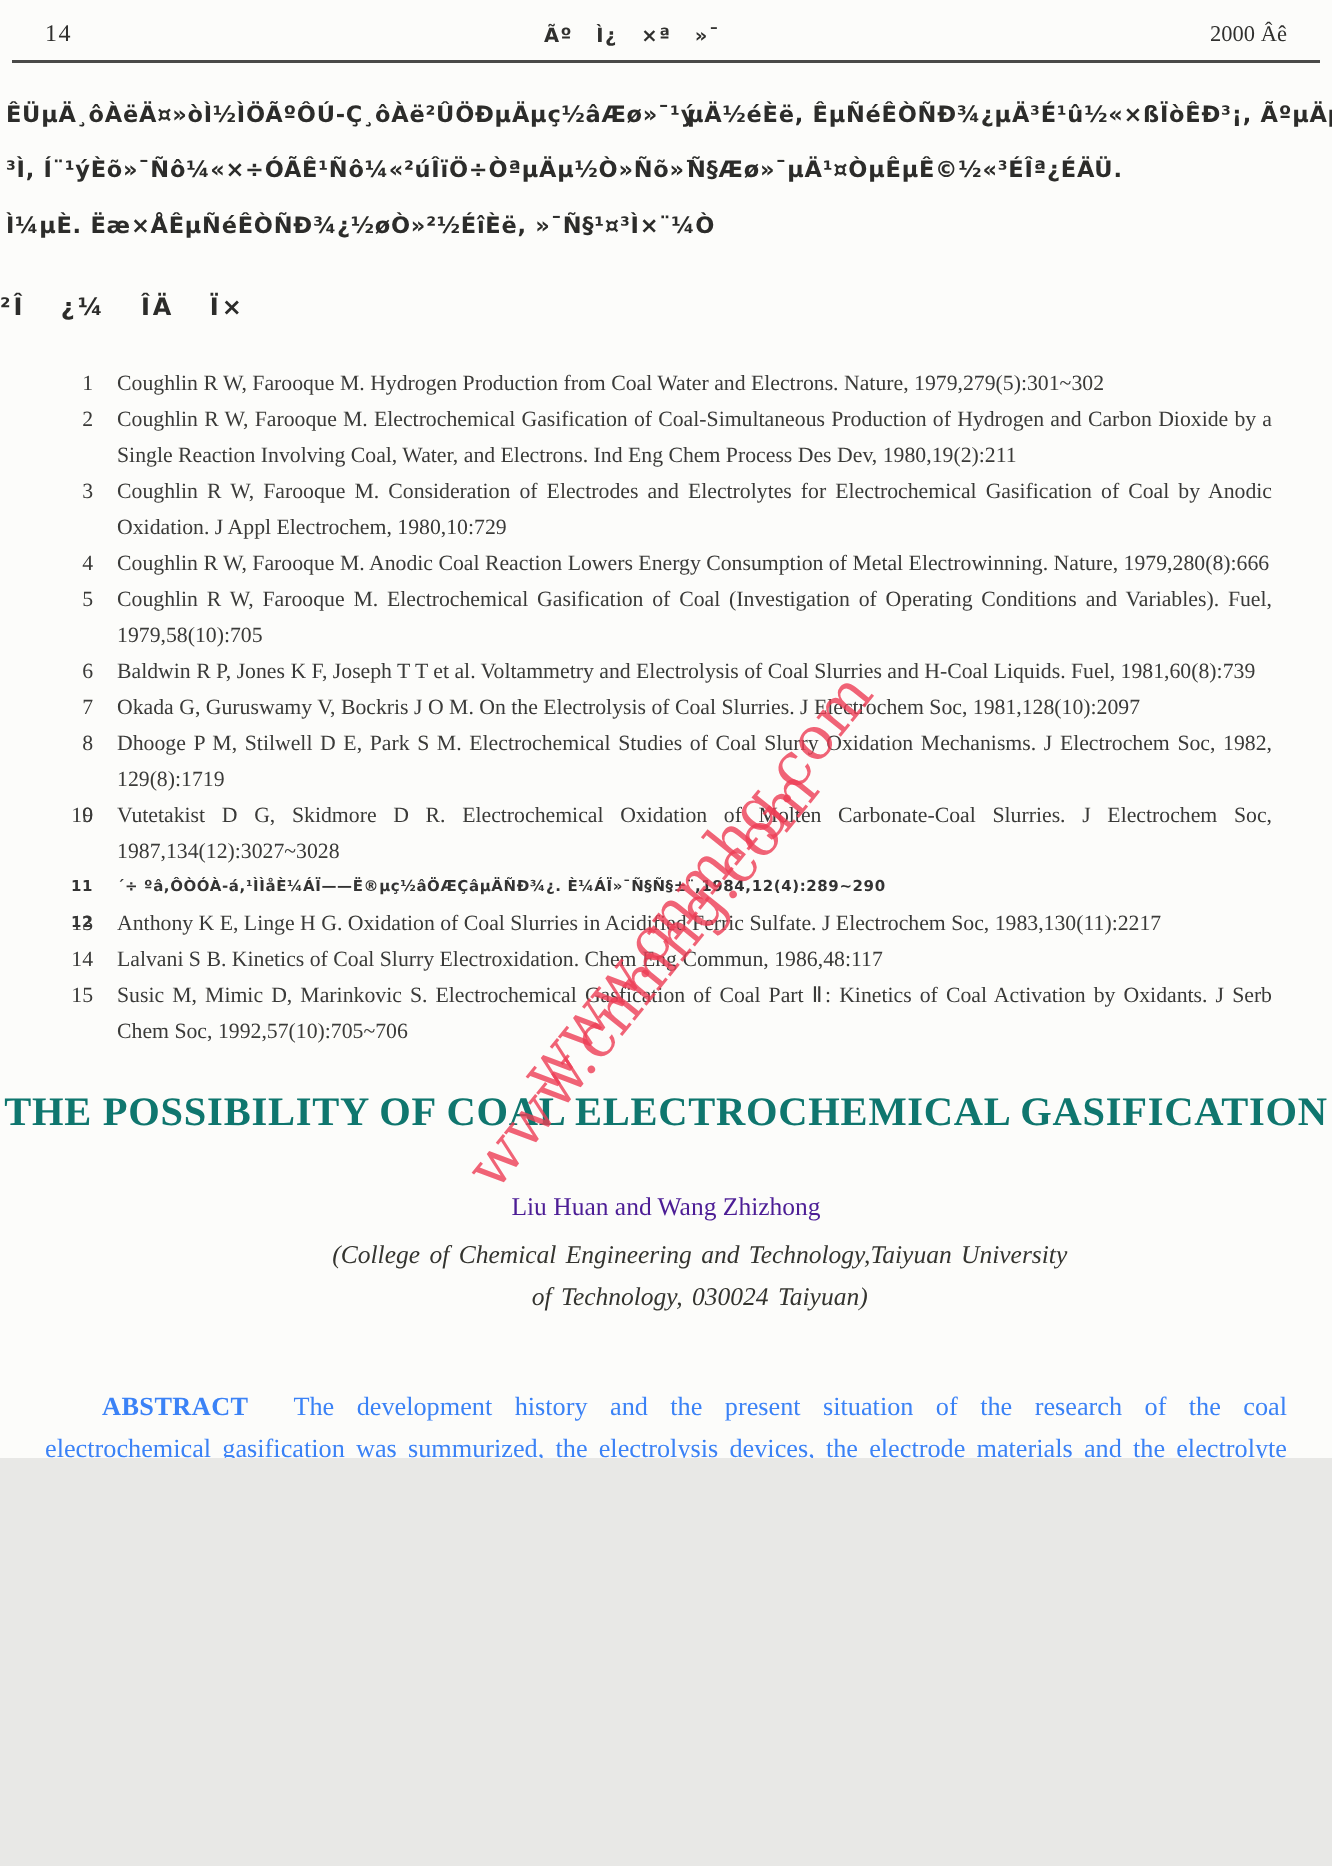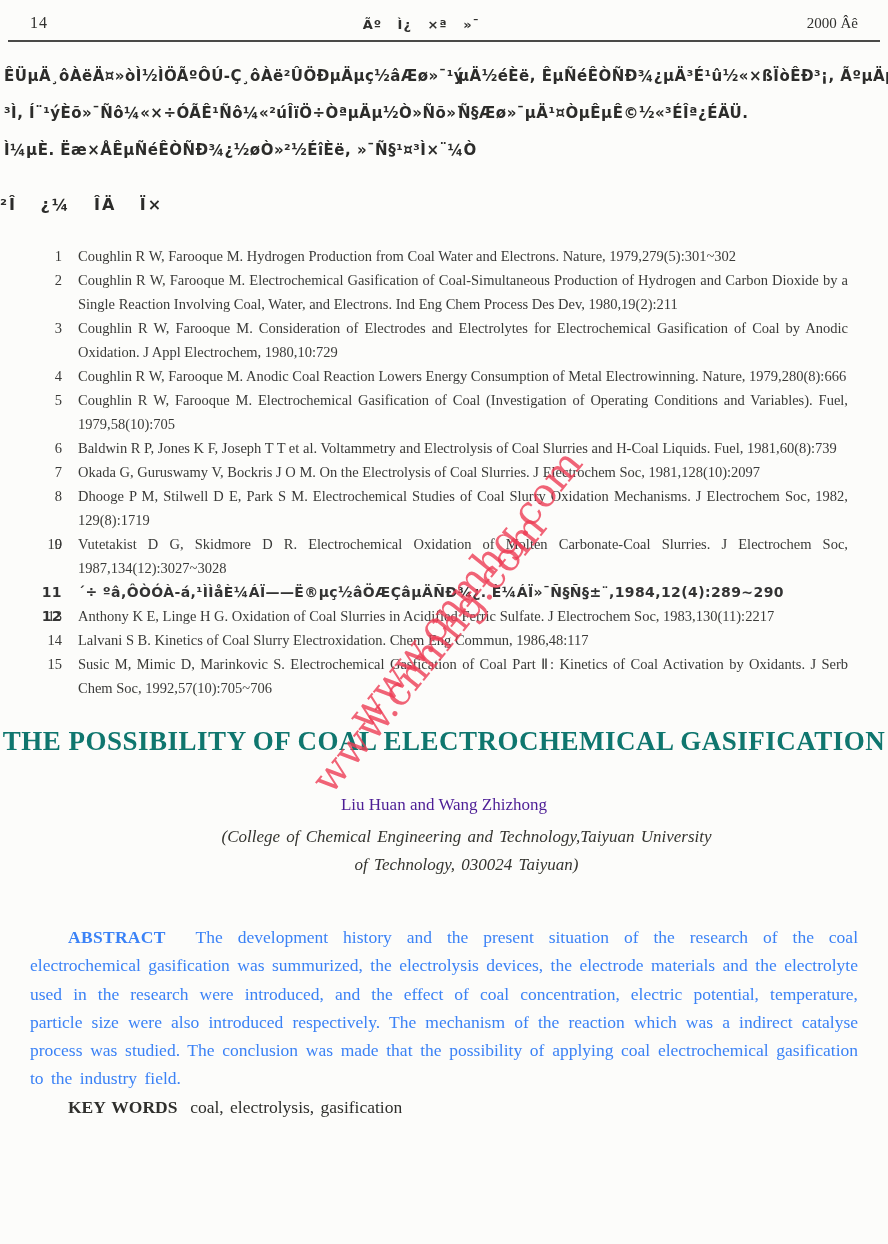--- a/index.html
+++ b/index.html
@@ -1,18 +1,18 @@
 <!DOCTYPE html>
 <html><head>
 <meta charset="utf-8">
 <style>
   html,body{margin:0;padding:0;background:#e8e8e6;}
   .page{
     position:relative;
-    width:888px;height:1244px;
+    width:888px;height:972px;
     margin:0 auto;
     background:#fcfcfa;
     color:#30302e;
     font-family:"Liberation Serif", serif;
     overflow:hidden;
   }
   
   .runhead{
     position:relative;
     display:flex;justify-content:space-between;align-items:flex-end;
@@ -50,21 +50,21 @@
   ol.refs li{
     position:relative;
     padding-left:44px;
     text-align:justify;
   }
   ol.refs li .refnum{
     position:absolute;left:0;top:0;width:28px;text-align:right;
   }
   ol.refs li.cn{
     font-family:"DejaVu Sans", sans-serif;font-weight:600;
-    font-size:14px;letter-spacing:.4px;color:#333;
+    font-size:10px;letter-spacing:.4px;color:#333;
     text-align:left;
   }
   
   .art-title{
     text-align:center;
     font-weight:700;font-size:27px;letter-spacing:.5px;
     margin-top:26px;color:#0f766e;
     font-family:Liberation Serif, serif;
   }
   .authors{

